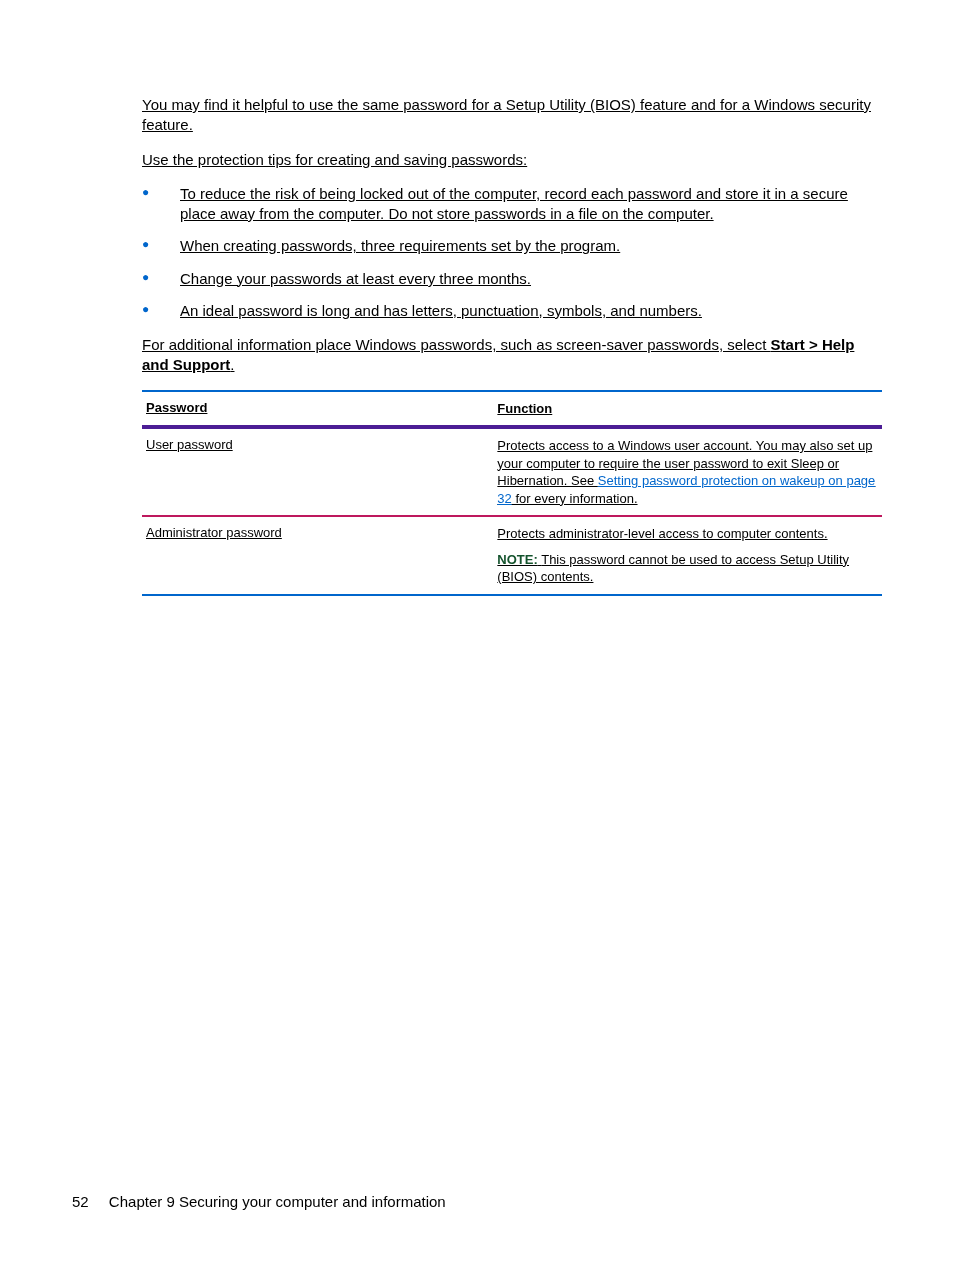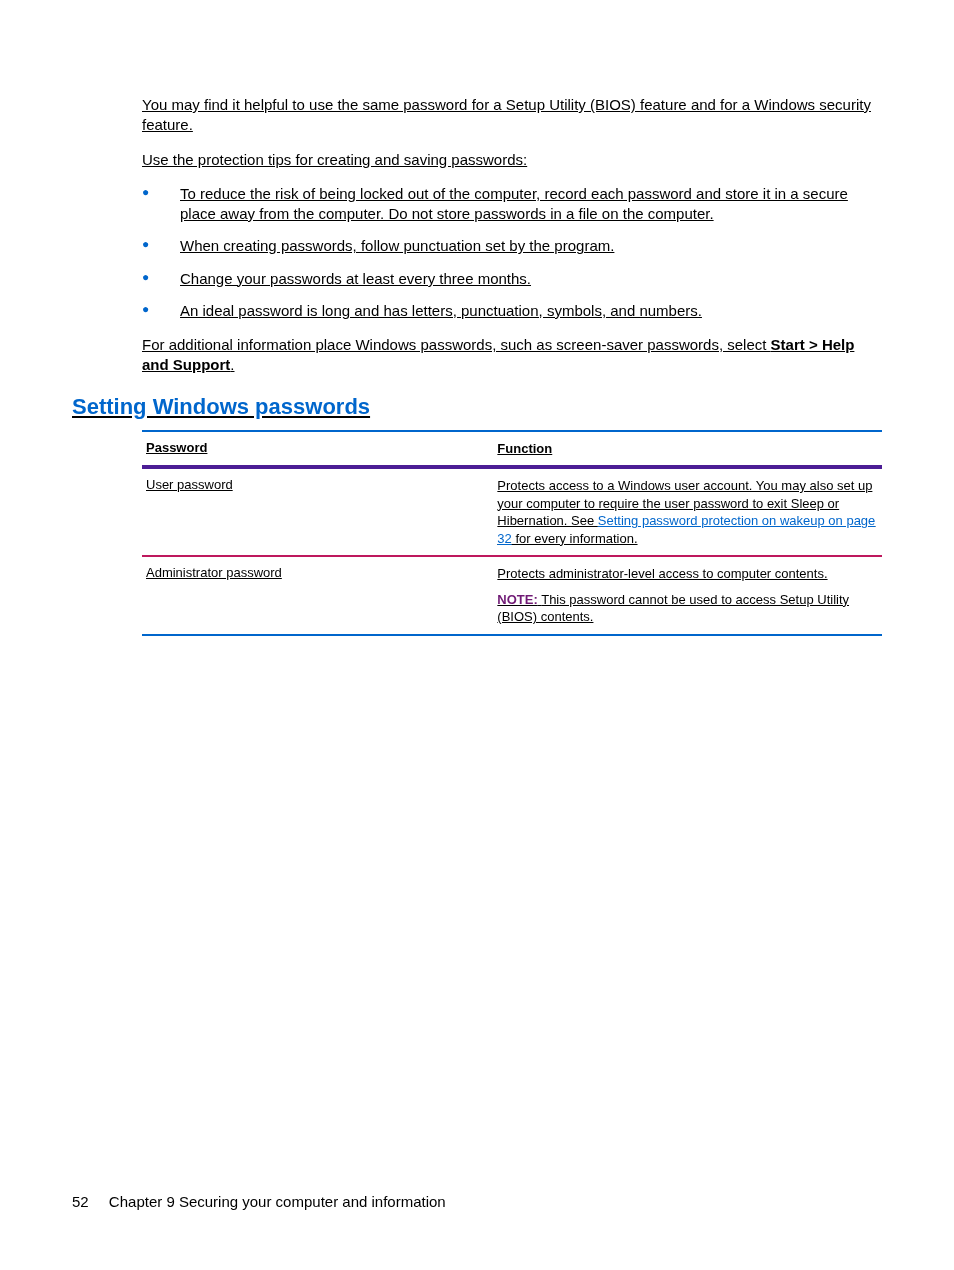--- a/index.html
+++ b/index.html
@@ -79,21 +79,21 @@
     .table-header-row .col-left,
     .table-header-row .col-right {
       font-weight: bold;
     }
     .link {
       color: #0066cc;
       text-decoration: underline;
       cursor: pointer;
     }
     .note-label {
-      color: #701a75;
+      color: #14532d;
       font-weight: bold;
     }
     .note-block { margin-top: 8px; }
     .footer {
       position: absolute;
       bottom: 60px;
       left: 72px;
       font-size: 15px;
     }
     .footer .page-num { margin-right: 16px; }
@@ -102,30 +102,29 @@
 <body>
 
 <div class="content">
 
   <p class="para indented-1">You may find it helpful to use the same password for a Setup Utility (BIOS) feature and for a Windows security feature.</p>
 
   <p class="para indented-1">Use the protection tips for creating and saving passwords:</p>
 
   <ul class="bullet-list">
     <li>To reduce the risk of being locked out of the computer, record each password and store it in a secure place away from the computer. Do not store passwords in a file on the computer.</li>
-    <li>When creating passwords, follow punctuation set by the program.</li>
+    <li>When creating passwords, three requirements set by the program.</li>
     <li>Change your passwords at least every three months.</li>
     <li>An ideal password is long and has letters, punctuation, symbols, and numbers.</li>
   </ul>
 
   <p class="para indented-1">
     <span>For additional information place Windows passwords, such as screen-saver passwords, select </span><span class="bold">Start &gt; Help and Support</span><span>.</span>
   </p>
 
-  <h2 class="section-heading">Setting Windows passwords</h2>
 
   <div class="password-table">
     <div class="table-header-row">
       <div class="col-left">Password</div>
       <div class="col-right">Function</div>
     </div>
 
     <div class="table-row divider">
       <div class="col-left">User password</div>
       <div class="col-right">

